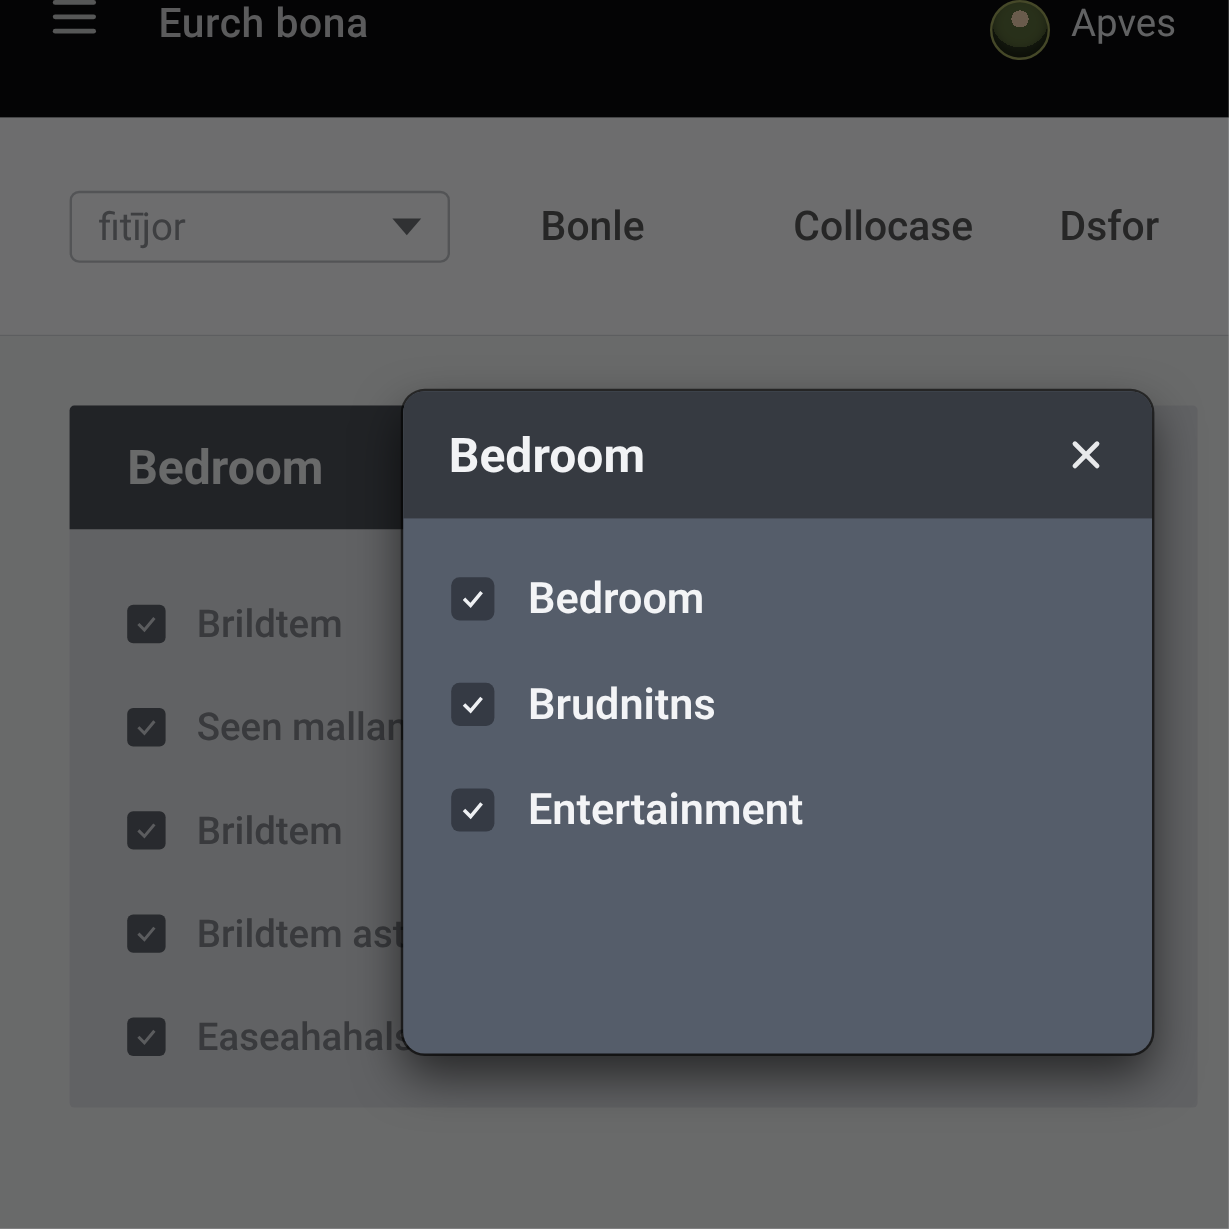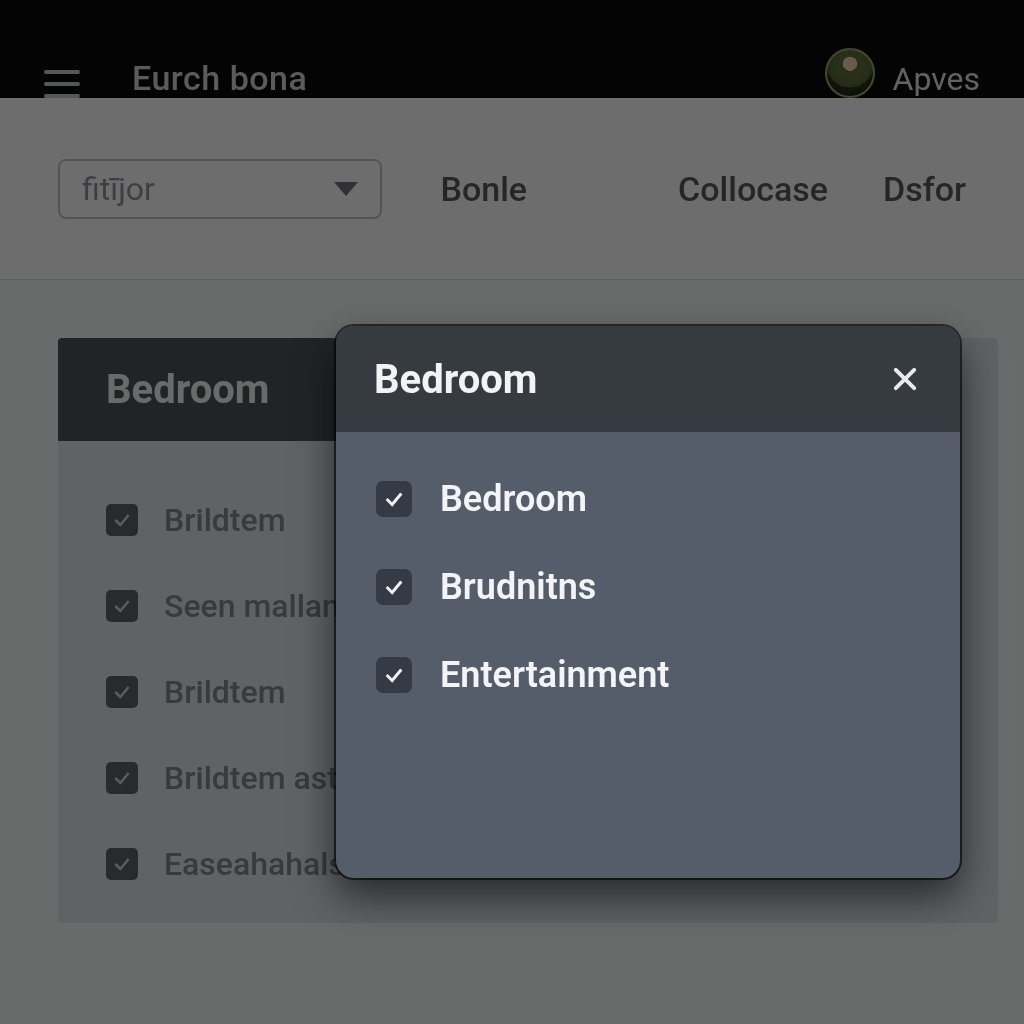--- a/index.html
+++ b/index.html
@@ -3,21 +3,21 @@
 <meta charset="utf-8">
 <style>
   * { box-sizing: border-box; margin: 0; padding: 0; }
   html, body { width: 1024px; height: 1024px; overflow: hidden; font-family: -apple-system, BlinkMacSystemFont, "Segoe UI", Roboto, Helvetica, Arial, sans-serif; background: #e9eaec; }
 
   
   .header {
     height: 98px;
     background: #0b0b0c;
     display: flex;
-    align-items: flex-end;
+    align-items: flex-start;
     padding: 0 44px;
     color: #d7d8da;
   }
   .hamburger { width: 36px; height: 28px; display: flex; flex-direction: column; justify-content: space-between; cursor: pointer; }
   .hamburger span { display: block; height: 4px; background: #bfc0c2; border-radius: 2px; }
   .app-title { margin-left: 52px; font-size: 34px; font-weight: 500; color: #c9cacd; letter-spacing: .5px; }
   .header-spacer { flex: 1; }
   .avatar {
     width: 50px; height: 50px; border-radius: 50%;
     background: radial-gradient(circle at 50% 30%, #e8c9a8 0 18%, #5a6a3a 18% 60%, #2f3a22 60% 100%);
@@ -26,21 +26,21 @@
   .username { margin-left: 18px; font-size: 32px; color: #d8d9db; font-weight: 400; }
 
   
   .toolbar {
     height: 182px;
     background: #f1f2f4;
     border-bottom: 1px solid #cfd1d4;
     display: flex;
     align-items: center;
     padding: 0 58px;
-    gap: 43px;
+    gap: 60px;
   }
   .filter-select {
     width: 334px; height: 60px;
     border: 2px solid #b9bbbf; border-radius: 8px;
     background: #f1f2f4;
     display: flex; align-items: center; justify-content: space-between;
     padding: 0 22px; cursor: pointer;
   }
   .filter-select .sel-text { font-size: 32px; color: #8a8c91; font-weight: 400; }
   .chevron-down {
@@ -126,21 +126,21 @@
   <div class="avatar"></div>
   <div class="username">Apves</div>
 </div>
 
 <div class="toolbar">
   <div class="filter-select">
     <span class="sel-text">fitījor</span>
     <span class="chevron-down"></span>
   </div>
   <div class="tab">Bonle</div>
-  <div class="tab" style="margin-left:108px">Collocase</div>
+  <div class="tab" style="margin-left:64px">Collocase</div>
   <div class="tab" style="margin-left:12px">Dsfor</div>
 </div>
 
 <div class="main-area">
   <div class="card">
     <div class="card-header">Bedroom</div>
     <div class="card-body">
       <div class="row">
         <div class="check">
             <svg viewBox="0 0 24 24">

